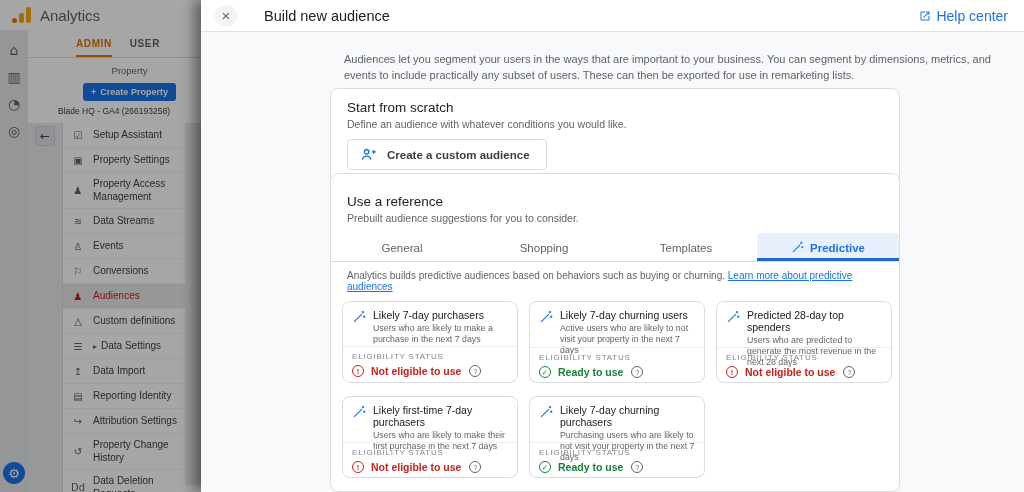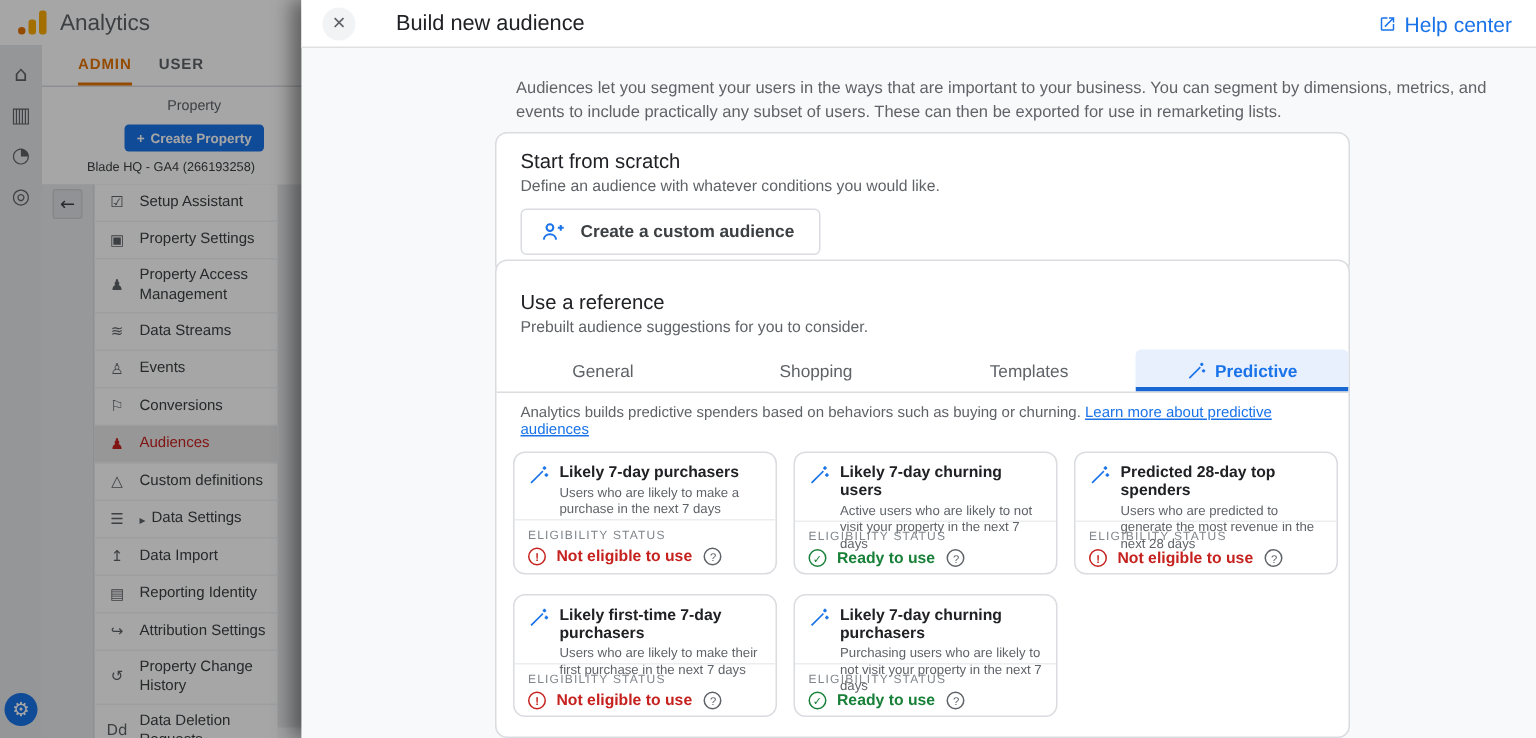--- a/index.html
+++ b/index.html
@@ -21,21 +21,21 @@
 
   .rail { position:absolute; left:0; top:30px; width:28px; height:462px; background:#e4e7ea; padding-top:6px; }
   .rail-icon { height:27px; display:flex; align-items:center; justify-content:center; color:#5f6368; font-size:14px; }
   .rail-gear { position:absolute; left:3px; bottom:8px; width:22px; height:22px; background:#1a73e8; border-radius:50%;
     display:flex; align-items:center; justify-content:center; color:#fff; font-size:13px; z-index:15; }
 
   .sidebar { position:absolute; left:28px; top:30px; width:173px; height:462px; }
   .side-top { background:#fff; }
   .side-tabs { display:flex; gap:18px; padding:8px 0 0 24px; border-bottom:1px solid #dadce0; }
   .side-tab { font-size:10px; font-weight:700; letter-spacing:.6px; color:#5f6368; padding-bottom:6px; }
-  .side-tab.active { color:#e37400; border-bottom:2px solid #e37400; }
+  .side-tab.active { color:#e37400; border-bottom:2px solid #e37400;margin-left:24px; }
   .prop-row { display:flex; align-items:center; gap:7px; padding:7px 0 0 30px;flex-direction:column; }
   .prop-label { font-size:9.5px; color:#5f6368; }
   .create-prop { display:inline-flex; align-items:center; gap:4px; background:#1a73e8; color:#fff; font-size:9px; font-weight:700; border:none; border-radius:3px; padding:4px 8px; }
   .prop-name { padding:5px 0 7px 30px; font-size:8.5px; color:#3c4043; }
 
   .side-body { position:relative; background:#e8eaed; height:362px; }
   .back-btn { position:absolute; left:7px; top:3px; width:20px; height:20px; background:#dfe1e5; border:1px solid #cfd1d4; border-radius:2px;
     display:flex; align-items:center; justify-content:center; color:#3c4043; font-size:12px; }
   .menu { position:absolute; left:34px; top:0; width:123px; background:#fff; border-left:1px solid #dadce0; }
   .menu-item { display:flex; align-items:center; gap:8px; padding:5px 3px 5px 8px; border-bottom:1px solid #f1f3f4; min-height:25px; }
@@ -71,21 +71,21 @@
   .tab { flex:1; display:flex; align-items:center; justify-content:center; gap:6px; padding:8px 0 7px; font-size:11.5px; color:#5f6368; }
   .tab.active { background:#e8f0fe; color:#1a73e8; font-weight:700; border-bottom:3px solid #1967d2; padding-bottom:4px; border-radius:4px 4px 0 0; }
   .wand { width:13px; height:13px; stroke:#1a73e8; fill:none; stroke-width:2; flex-shrink:0; }
   .ref-note { padding:8px 16px 0; font-size:10px; color:#5f6368; }
   .ref-note a { color:#1a73e8; text-decoration:underline; }
 
   .grid { padding:9px 11px 0; display:grid; grid-template-columns:repeat(3,176px); gap:13px 11px; }
   .mini { border:1px solid #dadce0; border-radius:8px; background:#fff; height:82px; display:flex; flex-direction:column; overflow:hidden; }
   .mini-top { height:45px; padding:7px 9px 0; display:flex; gap:7px; }
   .mini-top .wand { width:14px; height:14px; margin-top:1px; }
-  .mini-title { font-size:10.5px; font-weight:700; color:#202124; margin-bottom:2px; }
+  .mini-title { font-size:10.5px; font-weight:400; color:#202124; margin-bottom:2px; }
   .mini-desc { font-size:8.8px; color:#5f6368; line-height:1.25; }
   .mini-bottom { border-top:1px solid #ebedef; padding:5px 9px; flex:1; }
   .elig { font-size:8px; letter-spacing:.8px; color:#80868b; margin-bottom:4px; }
   .status { display:flex; align-items:center; gap:7px; }
   .circ { width:12px; height:12px; border-radius:50%; border:1.3px solid #5f6368; color:#5f6368; font-size:7.5px; font-weight:700;
     display:flex; align-items:center; justify-content:center; flex-shrink:0; }
   .status-txt { font-size:10.5px; font-weight:700; }
   .err .circ.st { border-color:#c5221f; color:#c5221f; }
   .err .status-txt { color:#c5221f; }
   .ok .circ.st { border-color:#188038; color:#188038; }
@@ -235,21 +235,21 @@
         <div class="tab">Templates</div>
         <div class="tab active">
           <svg class="wand" viewBox="0 0 24 24">
             <path d="M3.5 20.5 14 10M14 10l3-3M16.8 3.5h4M18.8 1.5v4M21 9.5v4M19 11.5h4"></path>
           </svg>
           <span>Predictive</span>
         </div>
       </div>
 
       <div class="ref-note">
-        <span>Analytics builds predictive spenders based on behaviors such as buying or churning.</span>
+        <span>Analytics builds predictive audiences based on behaviors such as buying or churning.</span>
         <a href="#">Learn more about predictive audiences</a>
       </div>
 
       <div class="grid">
 
         <div class="mini err">
           <div class="mini-top">
             <svg class="wand" viewBox="0 0 24 24">
                 <path d="M3.5 20.5 14 10M14 10l3-3M16.8 3.5h4M18.8 1.5v4M21 9.5v4M19 11.5h4"></path>
               </svg>

